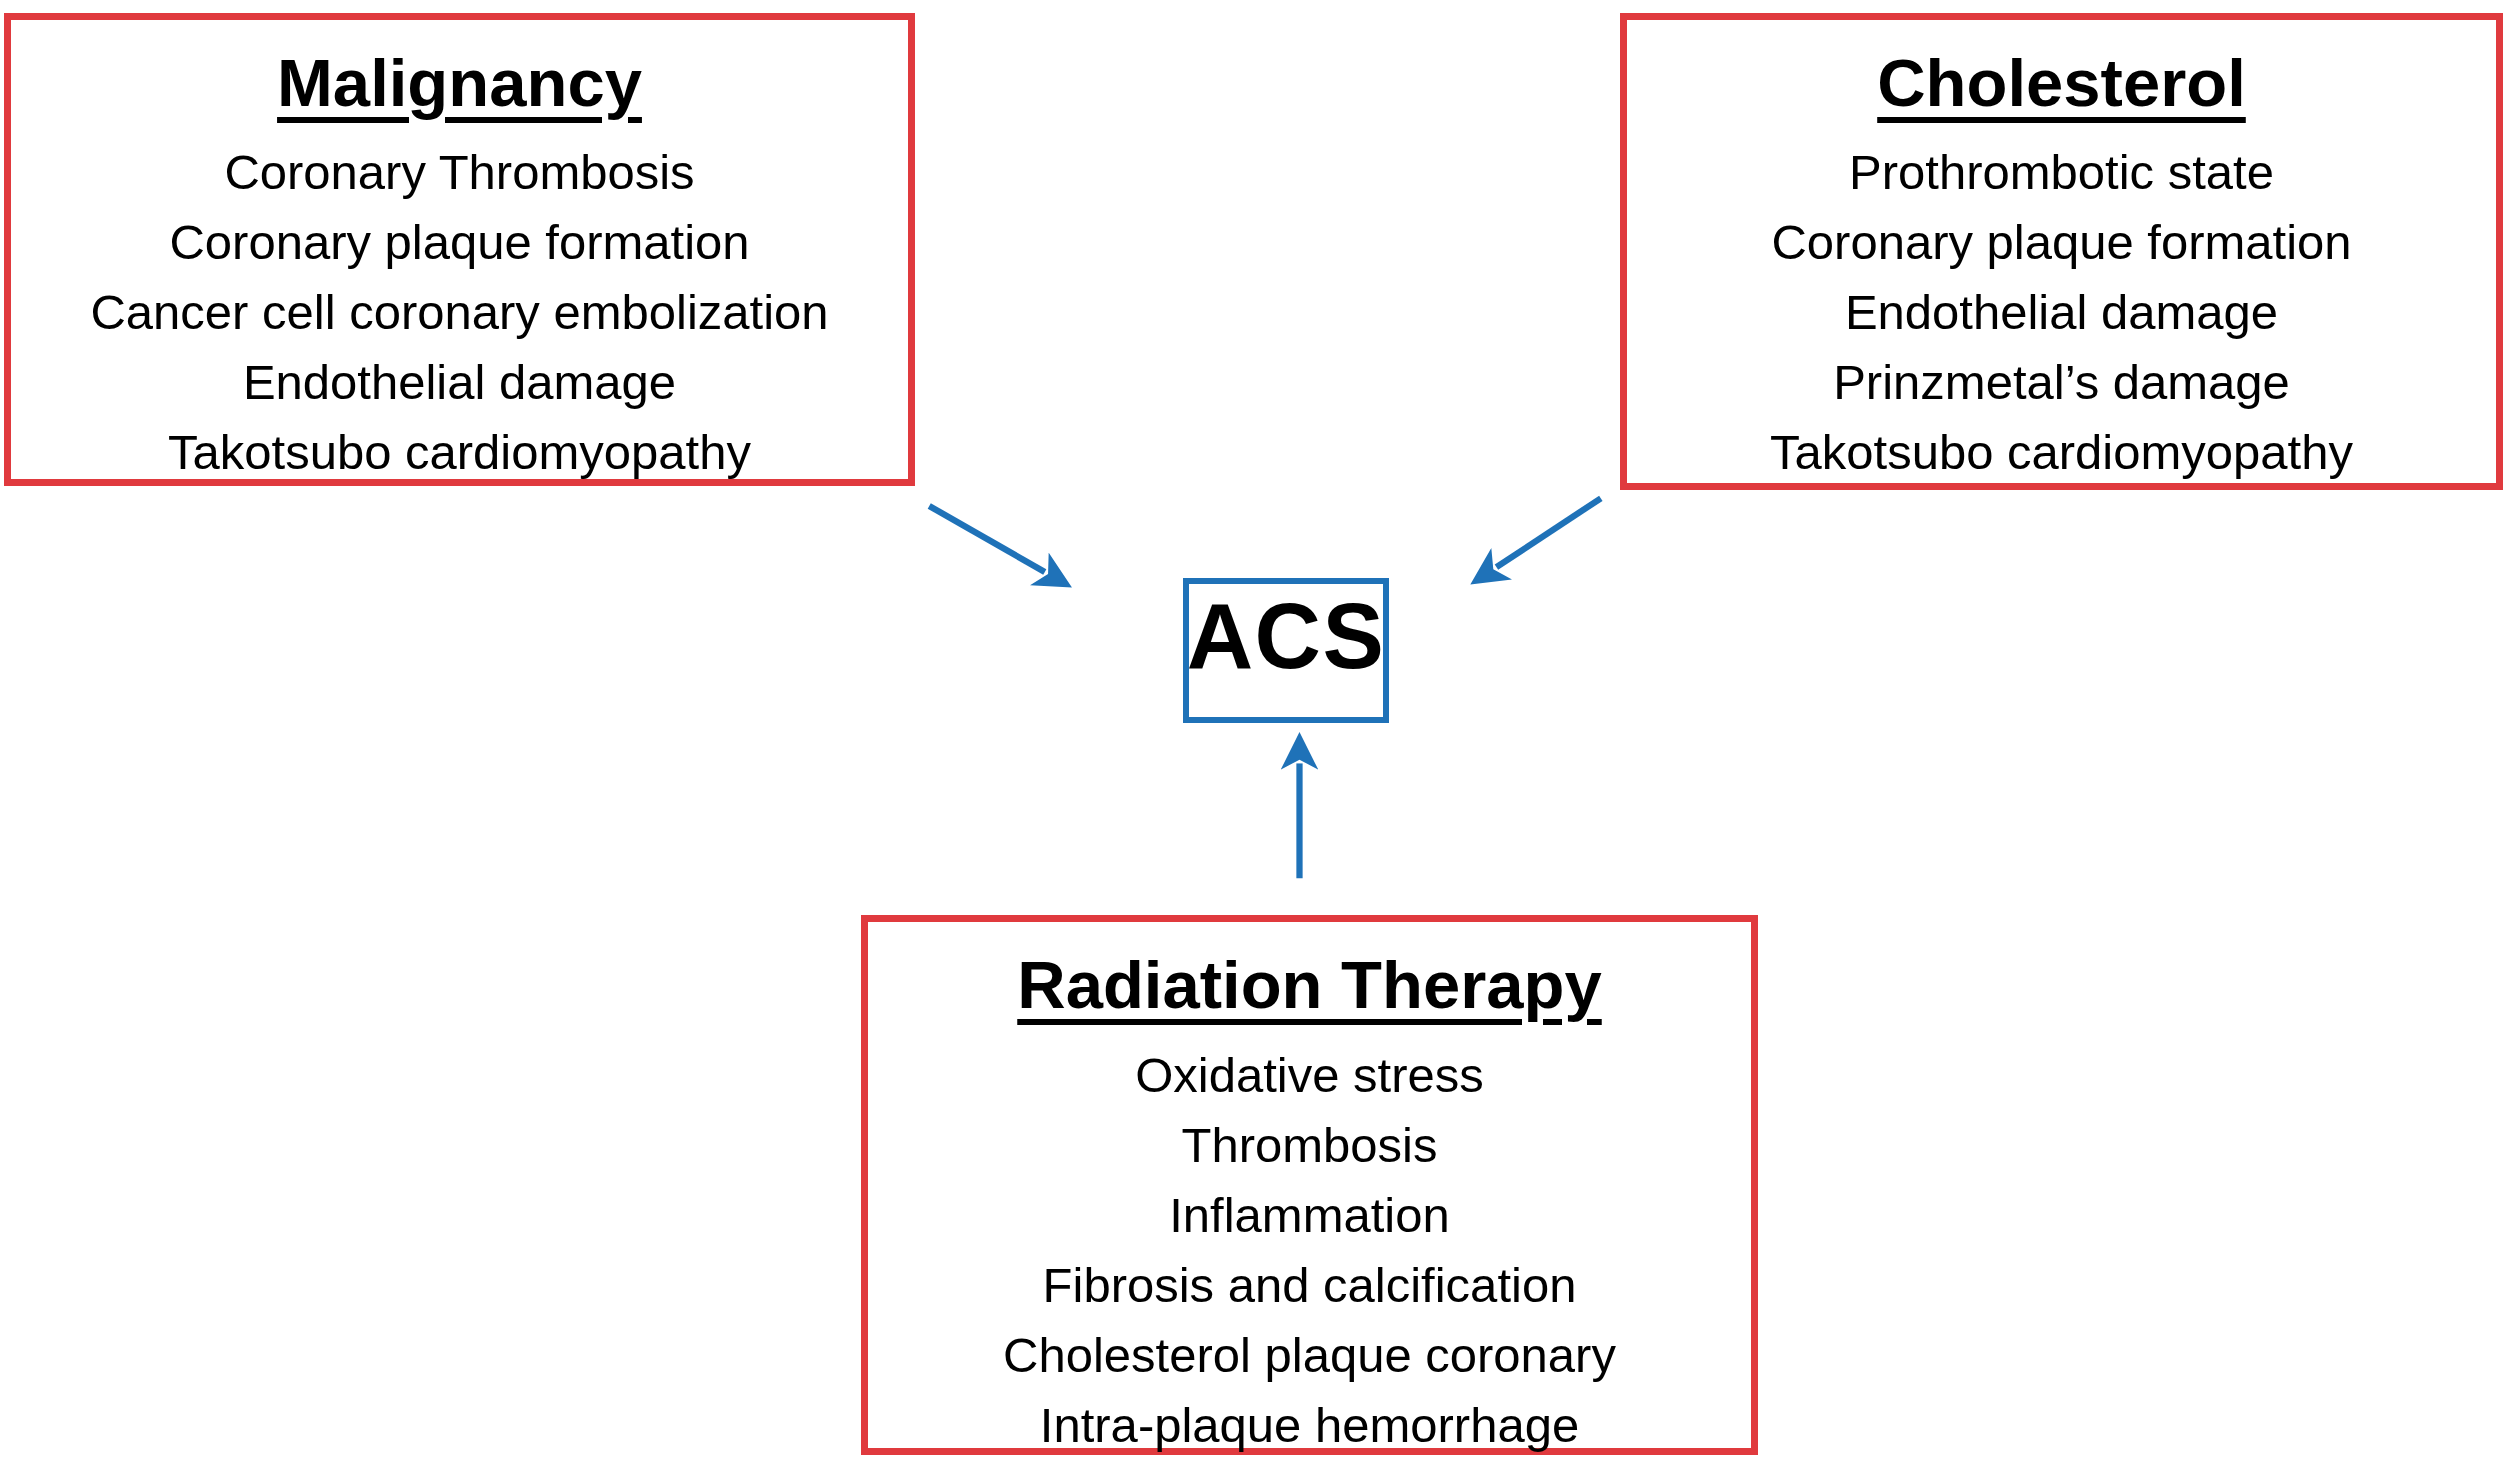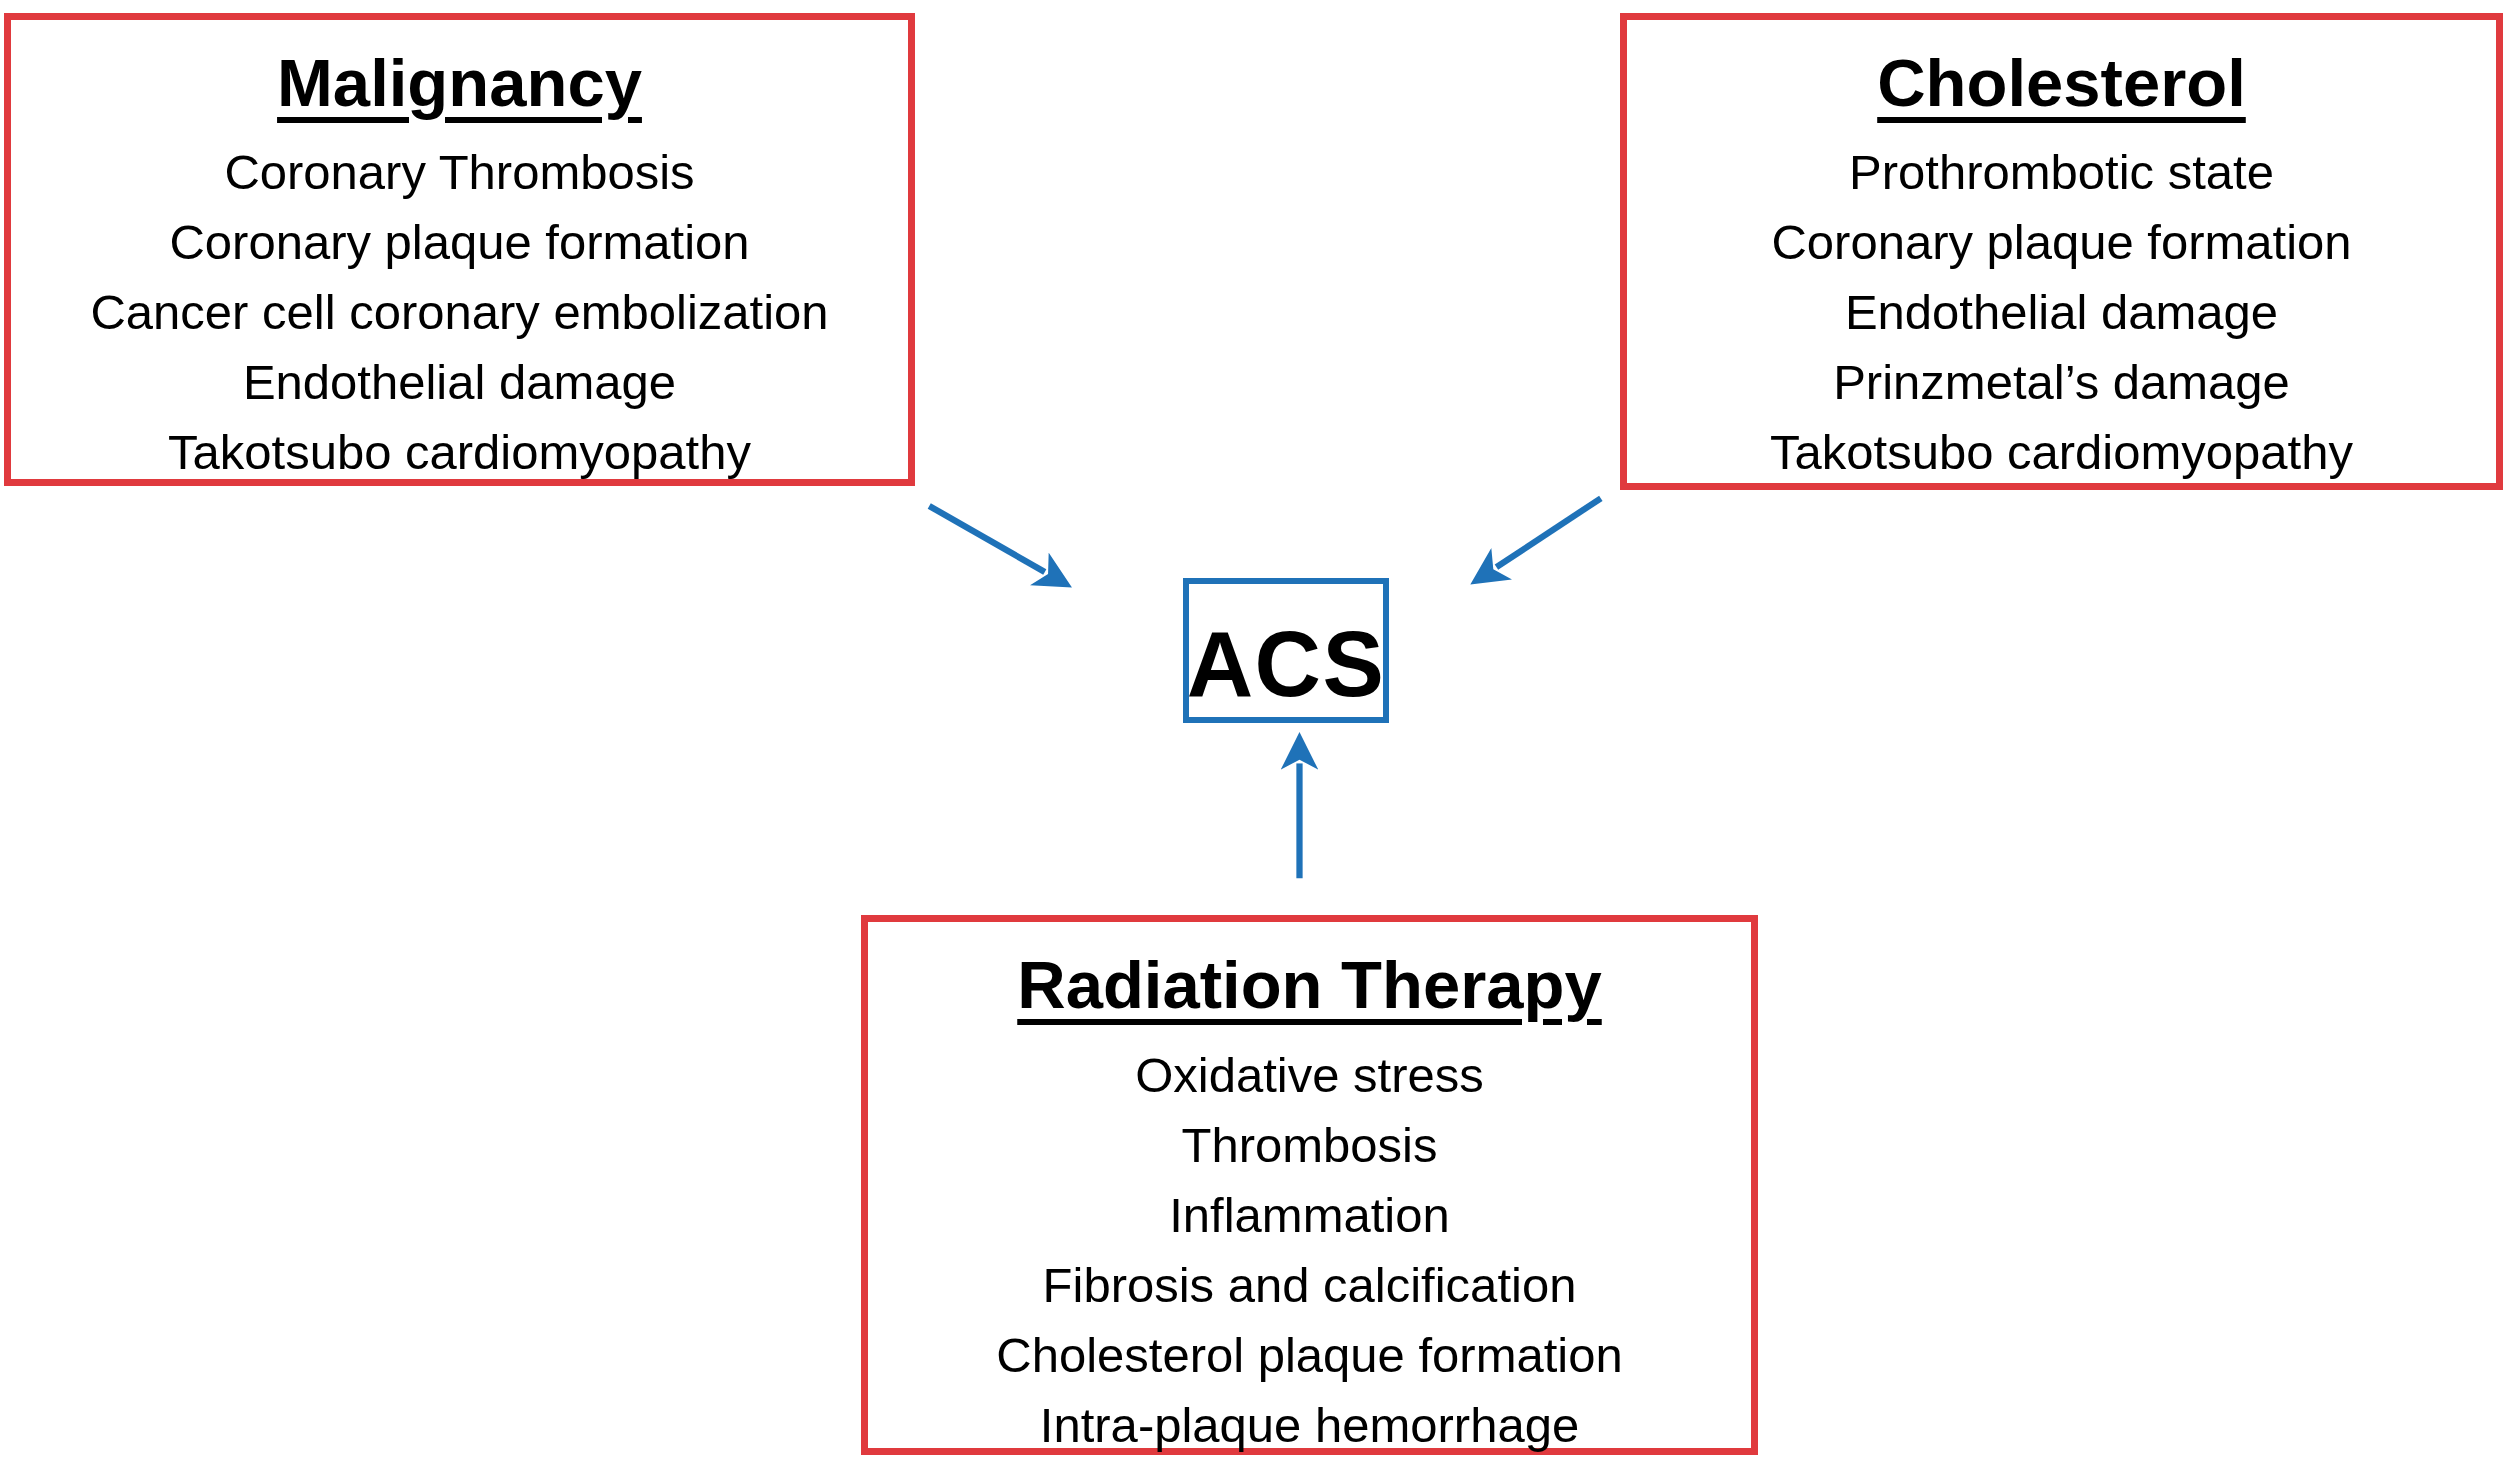--- a/index.html
+++ b/index.html
@@ -43,21 +43,21 @@
     color:var(--text-black);
   }
   #box-malignancy{left:4px;top:12.5px;width:911px;height:473px;}
   #box-chemotherapy{left:1620px;top:12.5px;width:883px;height:477px;}
   #box-radiation{left:861px;top:915px;width:897px;height:540px;}
   .acs-box{
     position:absolute;
     left:1183px;top:578px;width:206px;height:145px;
     background:var(--background);
     border:6.3px solid var(--accent-blue);
-    display:flex;align-items:flex-end;justify-content:center;
+    display:flex;align-items:flex-start;justify-content:center;
   }
   .acs-label{
     font-size:92px;
     font-weight:bold;
     letter-spacing:1.4px;
     color:var(--text-black);
   }
   .arrows-layer{
     position:absolute;left:0;top:0;width:2512px;height:1467px;
     pointer-events:none;
@@ -96,21 +96,21 @@
     </ul>
   </div>
 
   <div class="cause-box" id="box-radiation">
     <div class="box-title">Radiation Therapy</div>
     <ul class="box-items">
       <li>Oxidative stress</li>
       <li>Thrombosis</li>
       <li>Inflammation</li>
       <li>Fibrosis and calcification</li>
-      <li>Cholesterol plaque formation</li>
+      <li>Cholesterol plaque coronary</li>
       <li>Intra-plaque hemorrhage</li>
     </ul>
   </div>
 
   <div class="acs-box">
     <span class="acs-label">ACS</span>
   </div>
 
   <svg class="arrows-layer" width="2512" height="1467" viewBox="0 0 3609 2108" xmlns="http://www.w3.org/2000/svg">
     <defs>

